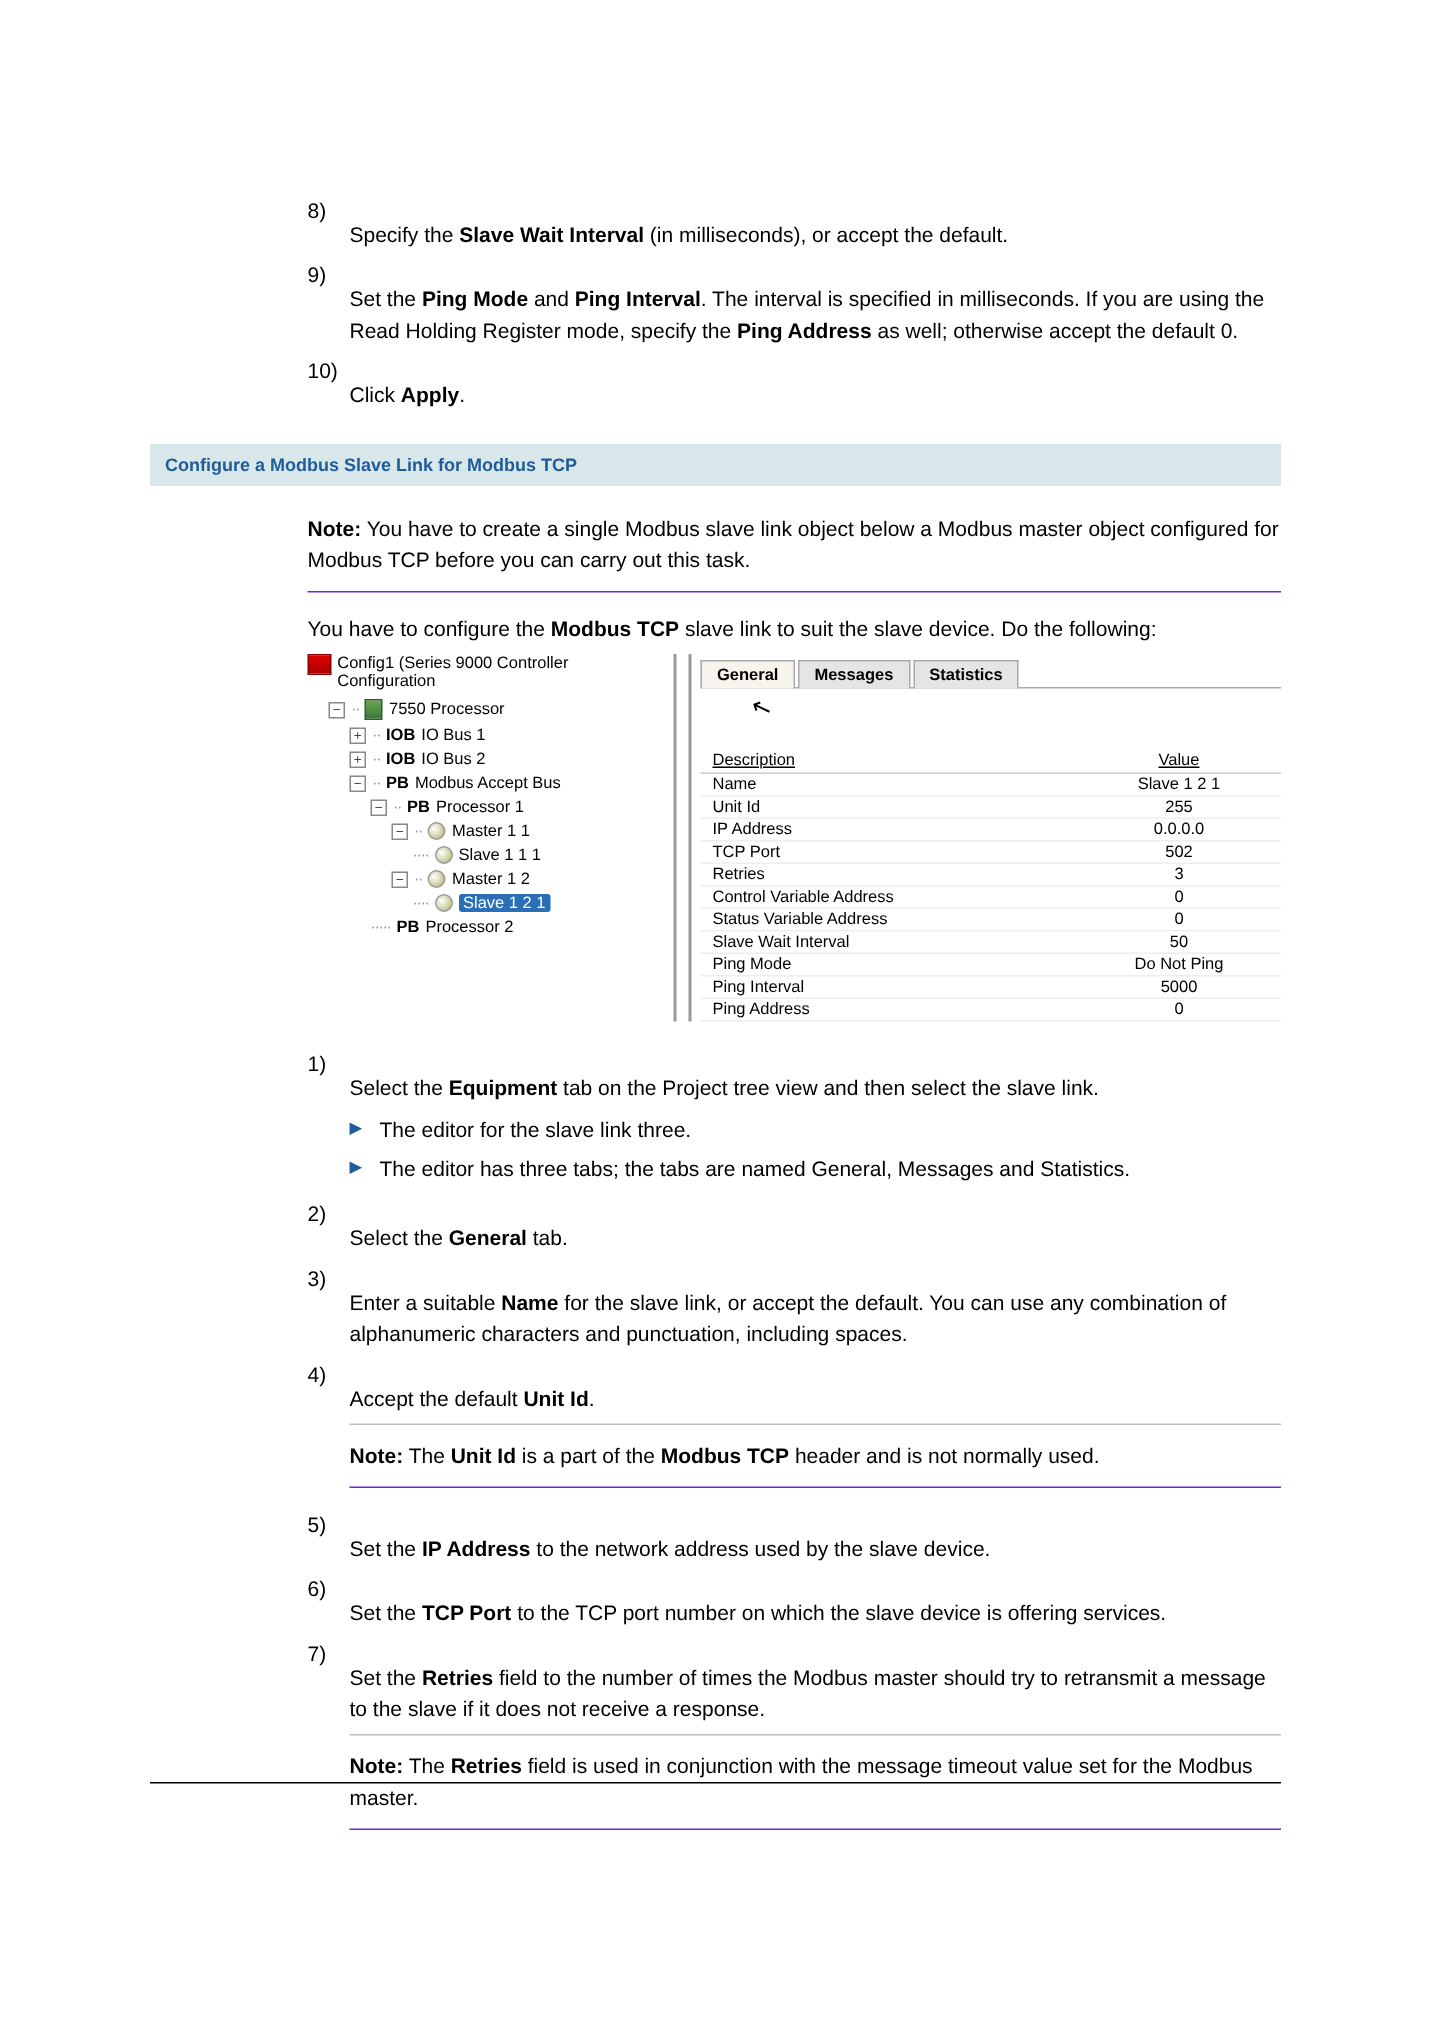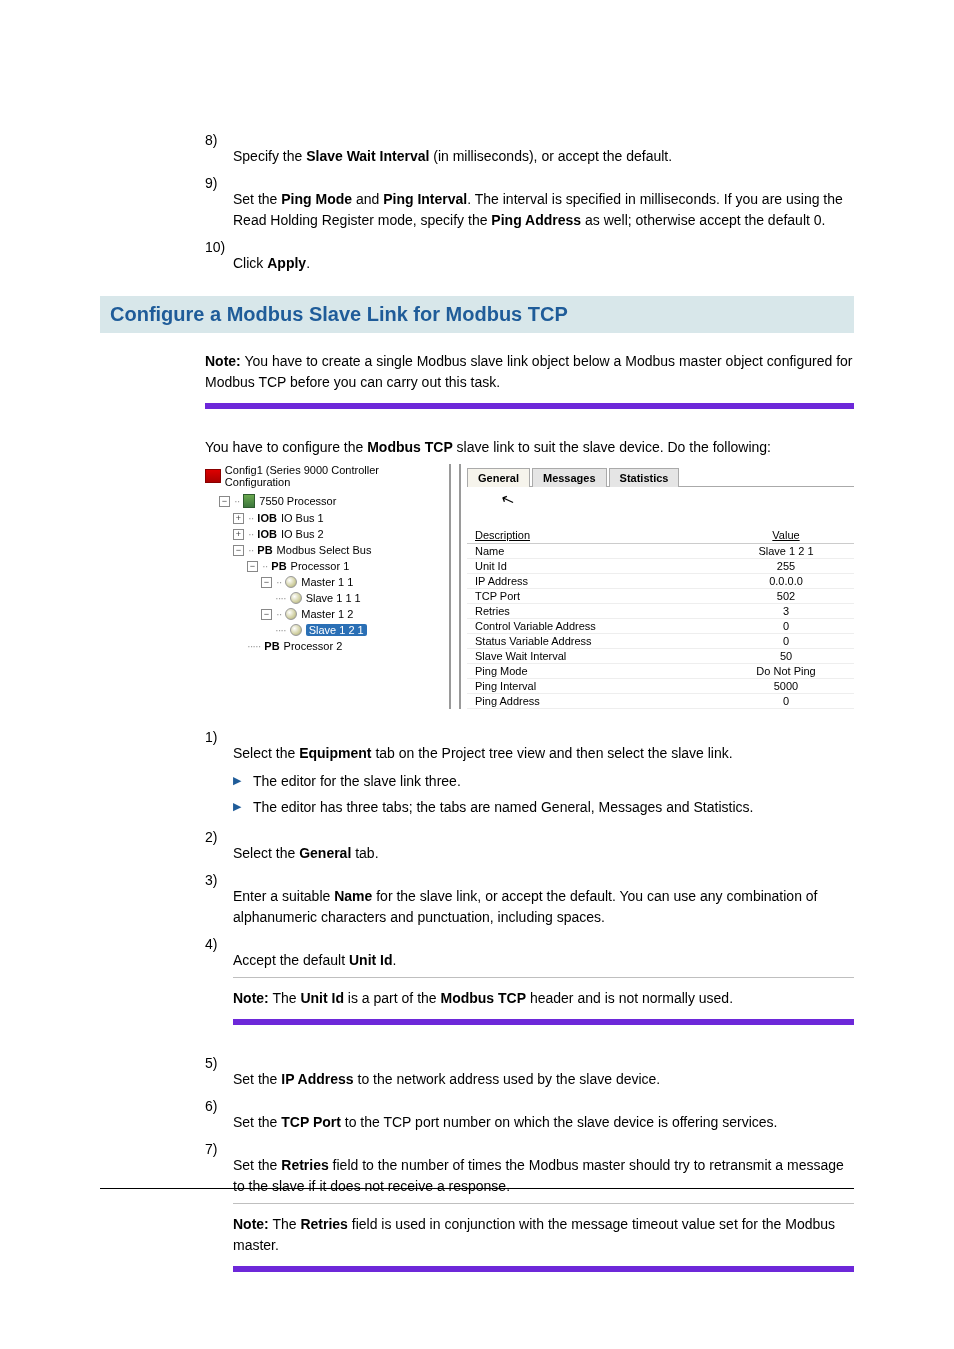--- a/index.html
+++ b/index.html
@@ -35,36 +35,36 @@
     flex: 0 0 28px;
   }
   ol.steps > li > .txt {
     flex: 1;
     margin-top: 16px;
   }
   .section-header {
     margin: 22px 0 18px -105px;
     background: #d8e7ea;
     padding: 7px 10px;
-    font-size: 20px;
+    font-size: 12px;
     color: #1f5c99;
     font-weight: bold;
   }
   .para {
     font-size: 14px;
     line-height: 1.5;
   }
   .note-top {
     border-top: 1px solid #bfbfbf;
     margin-top: 4px;
   }
   .note-bottom {
-    border-bottom: 6px solid #6d28d9;
+    border-bottom: 1px solid #6d28d9;
     padding-bottom: 10px;
-    margin-bottom: 28px;
+    margin-bottom: 14px;
   }
   .sub-bullets {
     margin: 6px 0 8px 28px;
   }
   .sub-bullets .row {
     display: flex;
     align-items: flex-start;
     font-size: 14px;
     line-height: 1.6;
     margin-bottom: 4px;
@@ -83,21 +83,21 @@
     font-family: "Tahoma", Arial, sans-serif;
     font-size: 11px;
   }
   .tree-panel {
     width: 240px;
     border-right: 2px solid #9a9a9a;
     padding-right: 4px;
   }
   .tree-title {
     display: flex;
-    align-items: center;
+    align-items: flex-start;
     gap: 4px;
     margin-bottom: 4px;
   }
   .tree-title .ticon {
     width: 14px; height: 12px; background: linear-gradient(#d00,#a00); border:1px solid #800;
   }
   .tree {
     list-style: none;
     padding: 0;
     margin: 0;
@@ -277,21 +277,21 @@
           <div class="tree-row indent2">
             <span class="tw">+</span>
             <span class="dotted">··</span>
             <span class="iob">IOB</span>
             <span>IO Bus 2</span>
           </div>
           <div class="tree-row indent2">
             <span class="tw">−</span>
             <span class="dotted">··</span>
             <span class="pb">PB</span>
-            <span>Modbus Select Bus</span>
+            <span>Modbus Accept Bus</span>
           </div>
           <div class="tree-row indent3">
             <span class="tw">−</span>
             <span class="dotted">··</span>
             <span class="pb">PB</span>
             <span>Processor 1</span>
           </div>
           <div class="tree-row indent4">
             <span class="tw">−</span>
             <span class="dotted">··</span>

